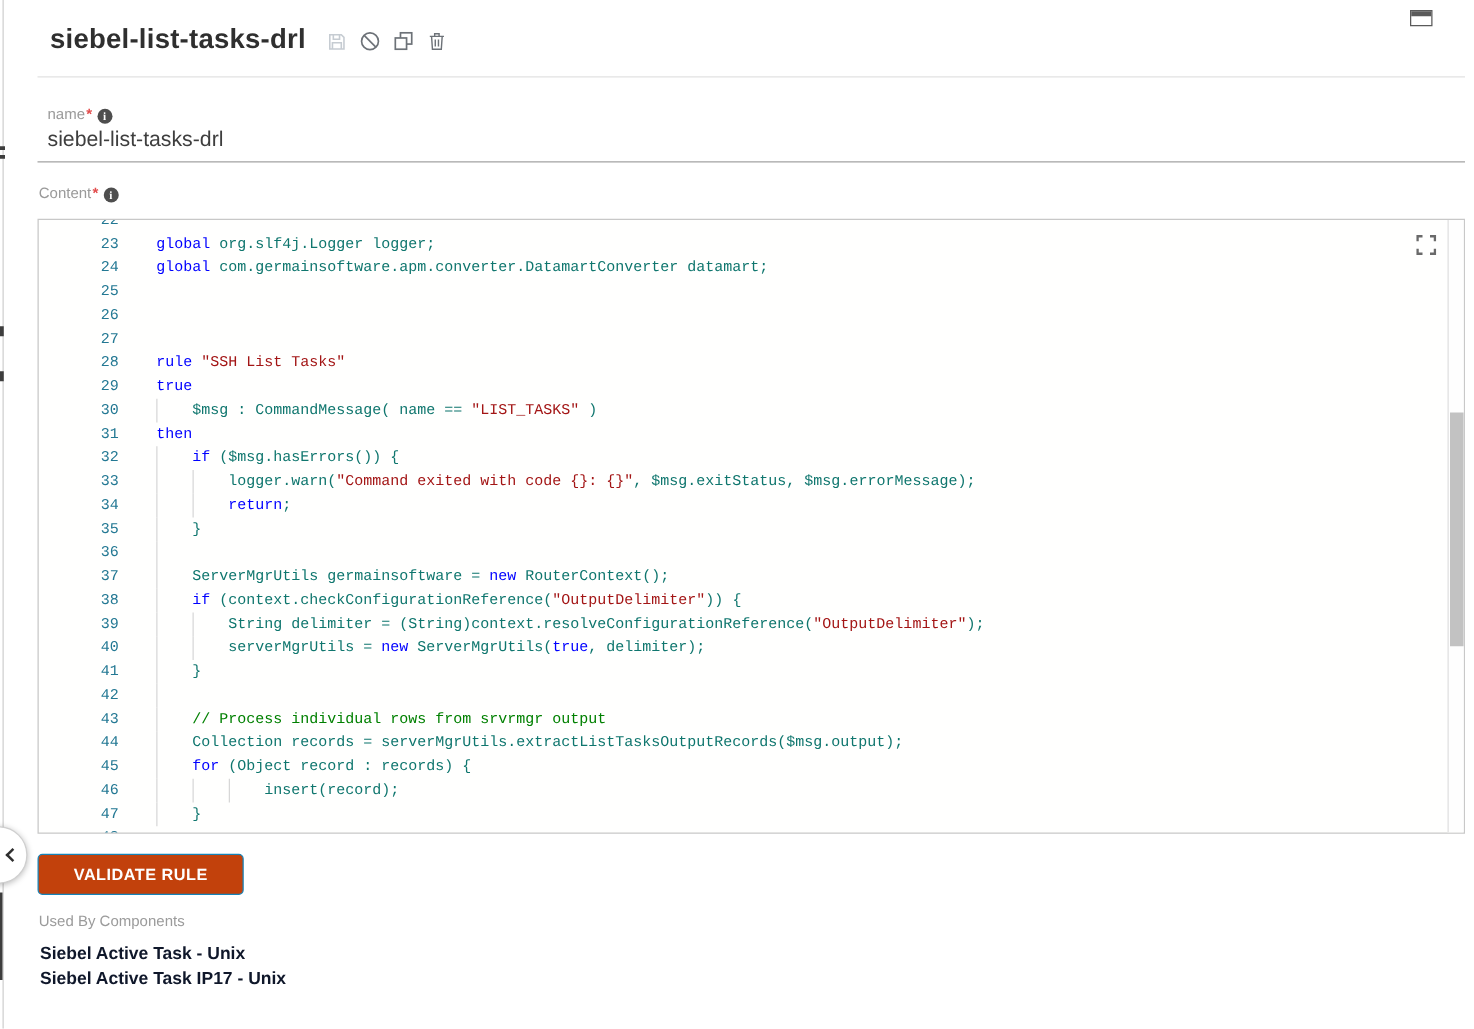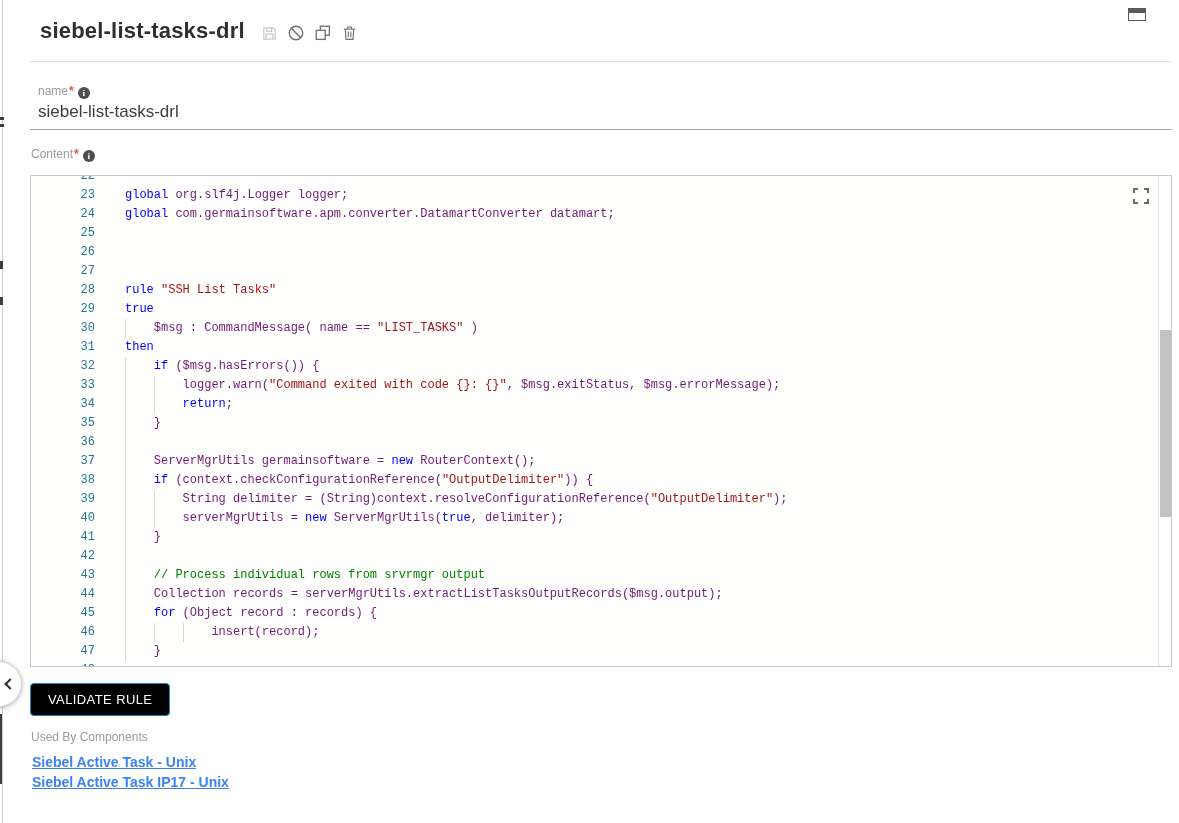--- a/index.html
+++ b/index.html
@@ -45,35 +45,35 @@
   .editor { position:relative; margin-top:13px; height:492px; border:1px solid #c8c8c8;
     background:#fffffe; overflow:hidden; cursor:text; }
   .ed-content { margin-top:-9px; font-family:Liberation Mono, monospace; font-size:12px; line-height:19px; }
   .code-row { display:flex; height:19px; }
   .ln { width:64px; flex:none; text-align:right; color:#237893; user-select:none; }
   .code-line { position:relative; margin-left:30px; white-space:pre; color:#000; }
   .code-line .guide { position:absolute; top:0; bottom:0; border-left:1px solid #d7d7d7; }
   .tok-k { color:#0000ff; }
   .tok-s { color:#a31515; }
   .tok-c { color:#008000; }
-  .tok-p { color:#701a75; }
+  .tok-p { color:#0f766e; }
 
   .ed-scrollbar { position:absolute; top:0; right:0; bottom:0; width:13px; background:#fefefe;
     border-left:1px solid #e0e0e0; }
   .ed-thumb { position:absolute; left:1px; right:0; top:154px; height:187px; background:#c2c2c2; cursor:pointer; }
   .ed-fullscreen { position:absolute; top:12px; right:22px; width:16px; height:16px; cursor:pointer; }
 
-  .validate-btn { margin-top:16px; height:33px; padding:0 17px; background:#000000; color:#fff;
-    border:1px solid #1583b8; border-radius:4px; font-size:13px; font-weight:400;
+  .validate-btn { margin-top:16px; height:33px; padding:0 28px; background:#c2410c; color:#fff;
+    border:1px solid #1583b8; border-radius:4px; font-size:13px; font-weight:700;
     letter-spacing:.4px; cursor:pointer; font-family:"Liberation Sans", sans-serif; }
 
   .used-by { margin-top:14px; padding-left:1px; font-size:12px; color:#9b9b9b; }
   .links { margin-top:10px; padding-left:2px; }
-  .comp-link { display:block; font-size:14px; font-weight:700; color:#3b82f6;
-    text-decoration:underline; margin-bottom:4px; cursor:pointer; }
+  .comp-link { display:block; font-size:14px; font-weight:700; color:#0f172a;
+    margin-bottom:4px; cursor:pointer; }
 </style>
 </head>
 <body>
 
 <div class="left-line"></div>
 <div class="edge-mark" style="top:117px;width:4px;height:3px;"></div>
 <div class="edge-mark" style="top:124px;width:4px;height:3px;"></div>
 <div class="edge-mark" style="top:261px;width:3px;height:8px;"></div>
 <div class="edge-mark" style="top:297px;width:3px;height:8px;"></div>
 <div class="edge-mark" style="top:714px;width:2px;height:70px;"></div>

